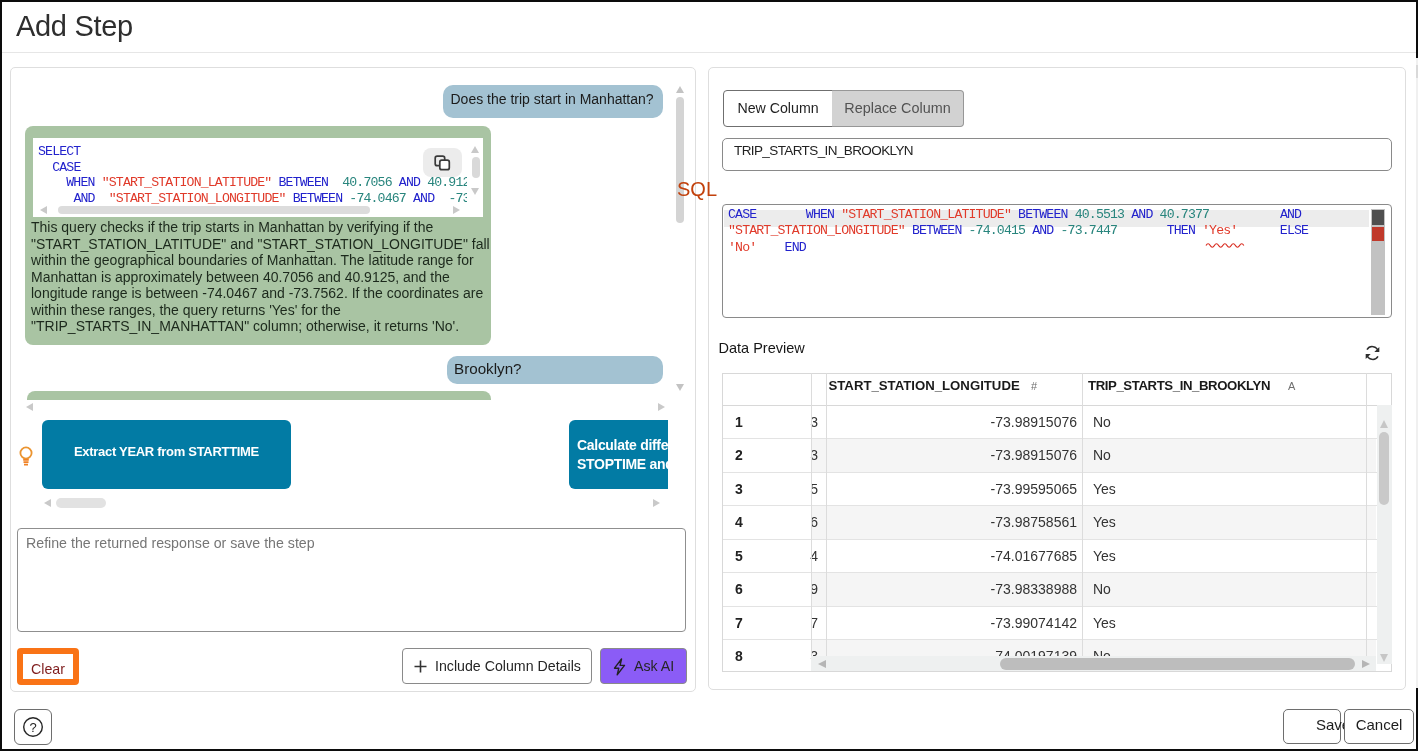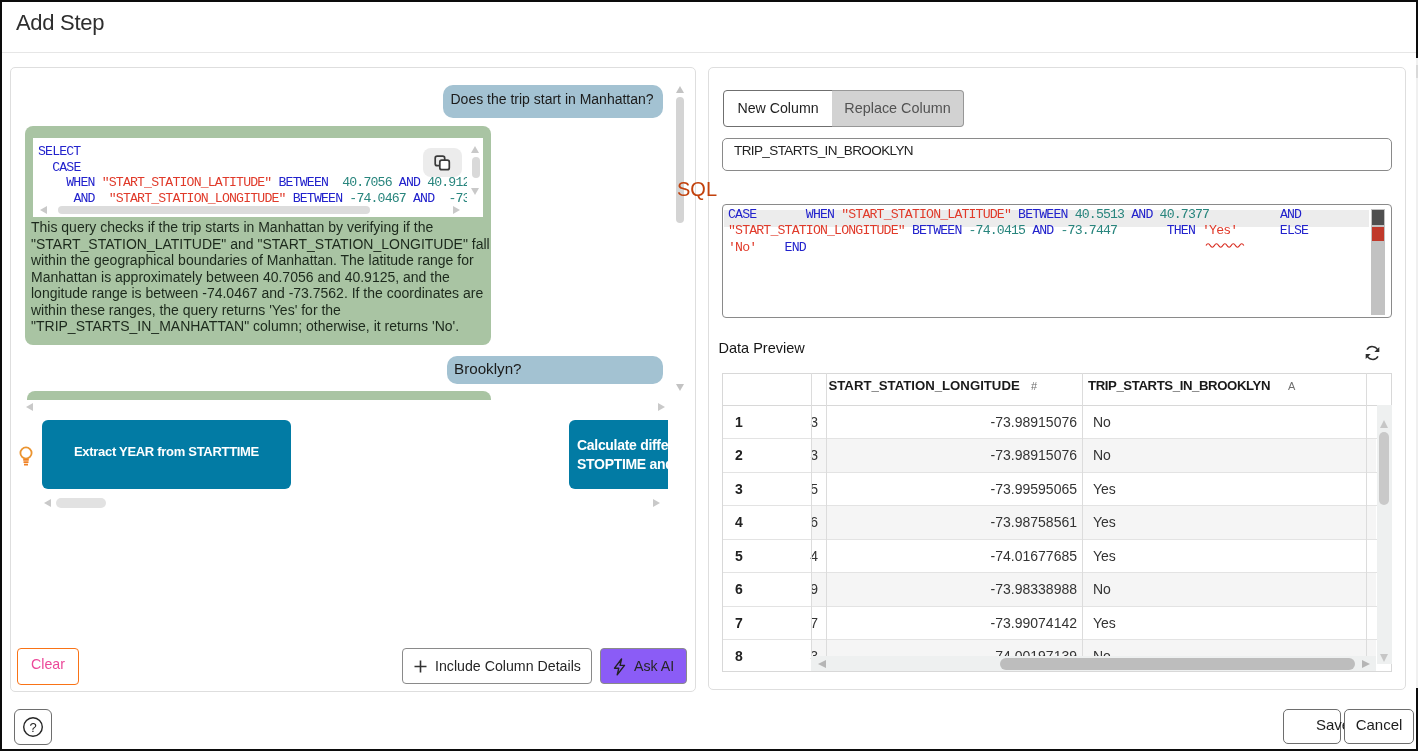--- a/index.html
+++ b/index.html
@@ -12,21 +12,21 @@
   pre, code { font-family:"Liberation Mono", monospace; }
   .kw { color:#2222cc; }
   .id { color:#e03a2a; }
   .num { color:#28857d; }
   .str { color:#e03a2a; }
 </style>
 </head>
 <body>
 <div id="page">
 
-  <div class="abs" style="left:14px; top:8px; font-size:22px; letter-spacing:-0.3px; color:#2e2e2e;">Add Step</div>
+  <div class="abs" style="left:14px; top:8px; font-size:29px; letter-spacing:-0.3px; color:#2e2e2e;">Add Step</div>
   <div class="abs" style="left:0px; top:50px; width:1414px; height:1px; background:#e6e6e6;"></div>
 
   <div class="panel" style="left:8px; top:65px; width:686px; height:625px;"></div>
 
   <div class="abs" style="left:441px; top:83px; width:220px; height:33px; background:#a3c2d2; border-radius:10px; font-size:14px; color:#1b1b1b; line-height:29px; padding-left:7.5px;">Does the trip start in Manhattan?</div>
 
   <div class="abs" style="left:23px; top:124px; width:466px; height:219px; background:#a9c4a3; border-radius:8px;"></div>
 
   <div class="abs" style="left:31px; top:136px; width:450px; height:79px; background:#fff;"></div>
   <div class="abs" style="left:31px; top:136px; width:433.5px; height:70px; overflow:hidden;">
@@ -70,22 +70,25 @@
 
   <div class="abs" style="left:40px; top:418px; width:249px; height:69px; background:#027ba4; border-radius:6px; color:#fff; font-weight:bold; font-size:13px; letter-spacing:-0.3px; display:flex; align-items:center; justify-content:center; padding-bottom:7px;">Extract YEAR from STARTTIME</div>
   <div class="abs" style="left:567px; top:418px; width:99px; height:69px; background:#027ba4; border-radius:6px 0 0 6px; overflow:hidden;">
     <div style="position:absolute; left:8px; top:16px; width:300px; color:#fff; font-weight:bold; font-size:14px; letter-spacing:-0.3px; line-height:19px; white-space:nowrap;">Calculate difference between<br>STOPTIME and STARTTIME</div>
   </div>
 
   <div class="tri" style="left:42px; top:497px; border-top:4.5px solid transparent; border-bottom:4.5px solid transparent; border-right:7px solid #c9c9c9;"></div>
   <div class="abs" style="left:54px; top:495.5px; width:50px; height:10px; background:#e2e2e2; border-radius:5px;"></div>
   <div class="tri" style="left:651px; top:497px; border-top:4.5px solid transparent; border-bottom:4.5px solid transparent; border-left:7px solid #c9c9c9;"></div>
 
-
-  <div class="abs" style="left:15px; top:646px; width:62px; height:37px; border:1px solid #f97316; border-radius:4px; background:#fff; font-size:14.2px; color:#ec4899; text-align:center; line-height:31px;">Clear</div>
+  <div class="abs" style="left:15px; top:526px; width:669px; height:104px; border:1px solid #8f8f8f; border-radius:4px; background:#fff;">
+    <div style="position:absolute; left:8px; top:6px; font-size:14.2px; color:#767676;">Refine the returned response or save the step</div>
+  </div>
+
+  <div class="abs" style="left:15px; top:646px; width:62px; height:37px; border:6px solid #f97316; border-radius:4px; background:#fff; font-size:14.2px; color:#7f1d1d; text-align:center; line-height:31px;">Clear</div>
   <div class="abs" style="left:400px; top:646px; width:190px; height:36px; border:1px solid #8a8a8a; border-radius:4px; background:#fff;">
     <svg style="position:absolute; left:11px; top:11px;" width="13" height="13" viewBox="0 0 13 13">
         <path d="M6.5 0.5 V12.5 M0.5 6.5 H12.5" stroke="#333" stroke-width="1.6"></path>
       </svg>
     <span style="position:absolute; left:32px; top:9px; font-size:14.2px; color:#262626;">Include Column Details</span>
   </div>
   <div class="abs" style="left:598px; top:646px; width:87px; height:36px; border:1px solid #8a8a8a; border-radius:4px; background:#8b5cf6;">
     <svg style="position:absolute; left:11px; top:9px;" width="15" height="18" viewBox="0 0 15 18">
         <path d="M9.5 1 L2.5 10.2 H6.8 L5.2 16.8 L12.5 7.4 H8.1 Z" fill="none" stroke="#222" stroke-width="1.4" stroke-linejoin="round"></path>
       </svg>

